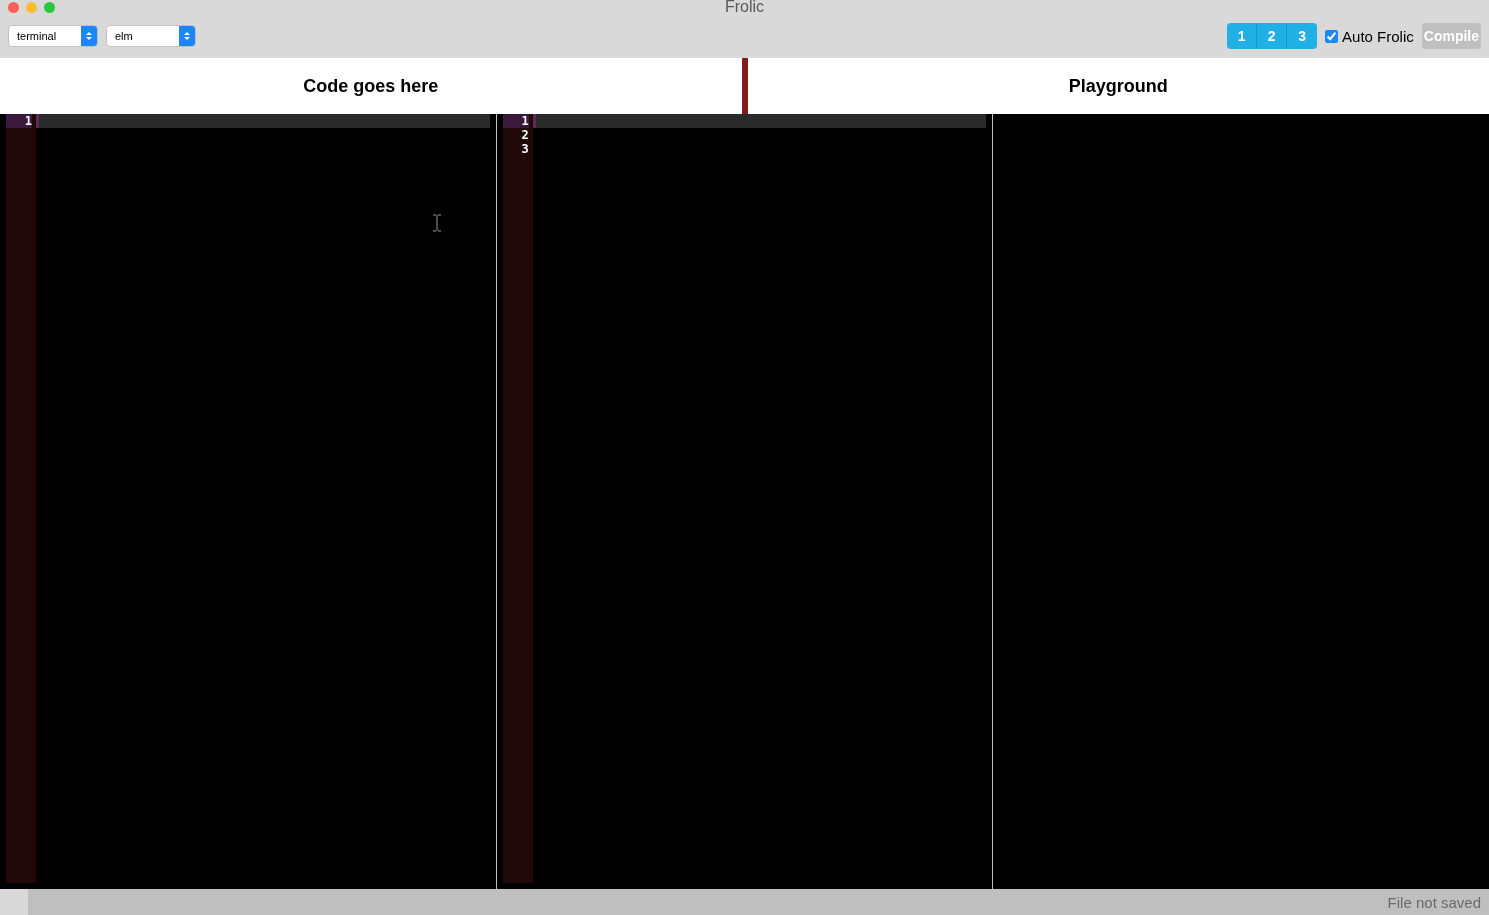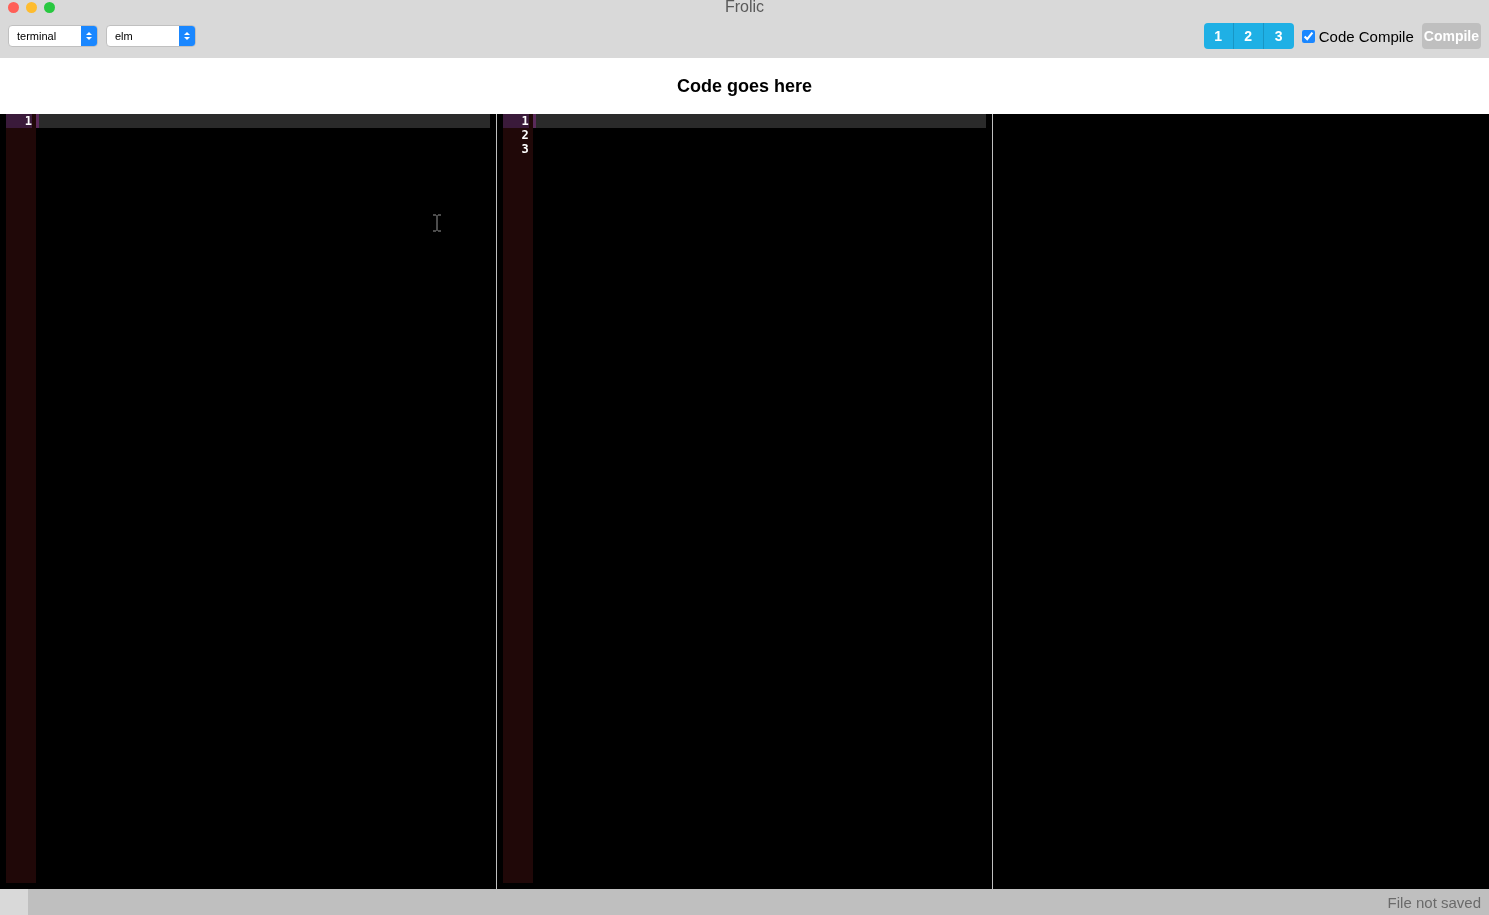--- a/index.html
+++ b/index.html
@@ -259,28 +259,29 @@
     </div>
   </div>
   <div class="toolbar-right">
     <div class="layout-buttons">
       <button class="layout-btn">1</button>
       <button class="layout-btn">2</button>
       <button class="layout-btn">3</button>
     </div>
     <label class="checkbox-wrap">
       <input type="checkbox" checked="" style="">
-      <span>Code Compile</span>
+      <span>Auto Frolic</span>
     </label>
     <button class="compile-btn">Compile</button>
   </div>
 </div>
 
 <div class="panes-header">
   <div class="pane-header">Code goes here</div>
+  <div class="pane-header">Playground</div>
 </div>
 
 <div class="panes-body">
   <div class="pane">
     <div class="editor">
       <div class="gutter">
         <div class="ln gutter-active">1</div>
       </div>
       <div class="code-area">
         <div class="active-line"></div>

